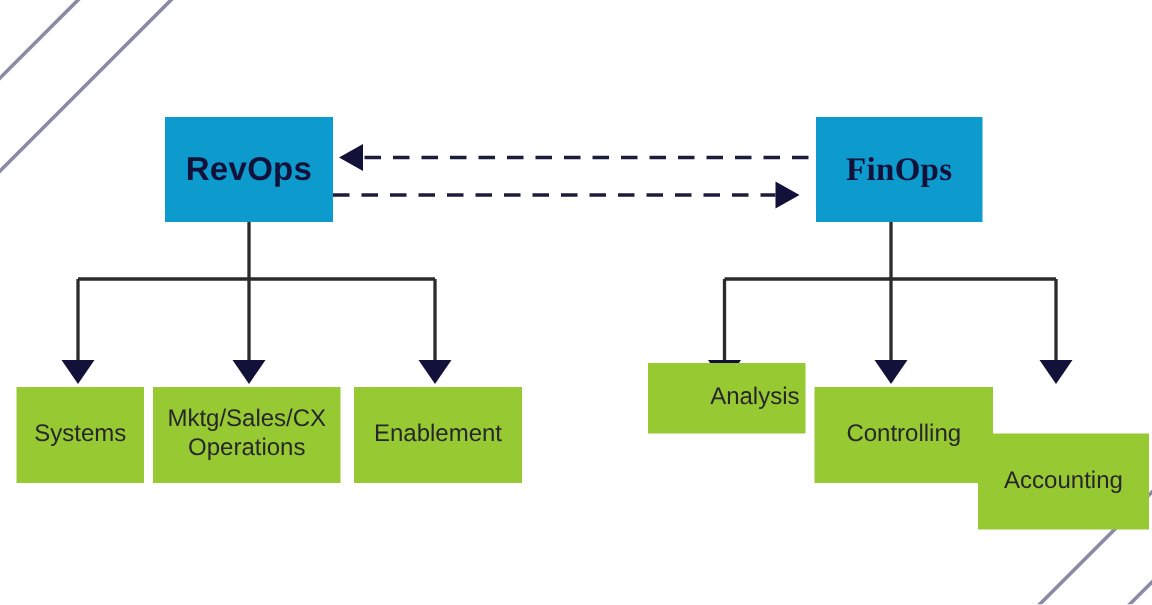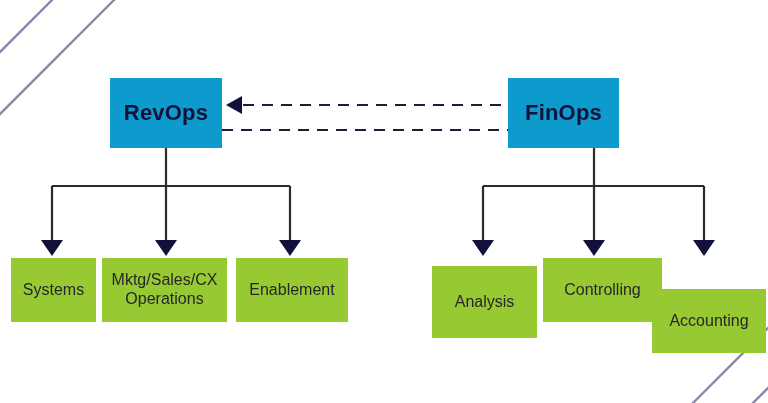--- a/index.html
+++ b/index.html
@@ -114,38 +114,38 @@
     <g>
       <line x1="222" y1="130" x2="517" y2="130" stroke="#1c1c3c" stroke-width="2.2" stroke-dasharray="11 8" fill="none"></line>
       <path d="M517,121 L517,139 L533,130 Z" fill="#11113a"></path>
     </g>
   </svg>
 
   <div class="node node-top" style="left:110px; top:78px; width:112px; height:70px;">
     <span>RevOps</span>
   </div>
 
-  <div class="node node-top" style="left:508px; top:78px; width:111px; height:70px;">
+  <div class="node node-top" style="left:544px; top:78px; width:111px; height:70px;font-family:Liberation Serif, serif;">
     <span>FinOps</span>
   </div>
 
   <div class="node node-leaf" style="left:11px; top:258px; width:85px; height:64px;">
     <span>Systems</span>
   </div>
 
   <div class="node node-leaf two-line" style="left:102px; top:258px; width:125px; height:64px;">
     <span style="white-space:pre-line;">Mktg/Sales/CX
 Operations</span>
   </div>
 
   <div class="node node-leaf" style="left:236px; top:258px; width:112px; height:64px;justify-content:center;">
     <span>Enablement</span>
   </div>
 
-  <div class="node node-leaf" style="left:432px; top:266px; width:105px; height:72px;">
+  <div class="node node-leaf" style="left:432px; top:242px; width:105px; height:47px;justify-content:flex-end;">
     <span>Analysis</span>
   </div>
 
   <div class="node node-leaf" style="left:543px; top:258px; width:119px; height:64px;">
     <span>Controlling</span>
   </div>
 
   <div class="node node-leaf" style="left:652px; top:258px; width:114px; height:64px;margin-top:31px;">
     <span>Accounting</span>
   </div>

